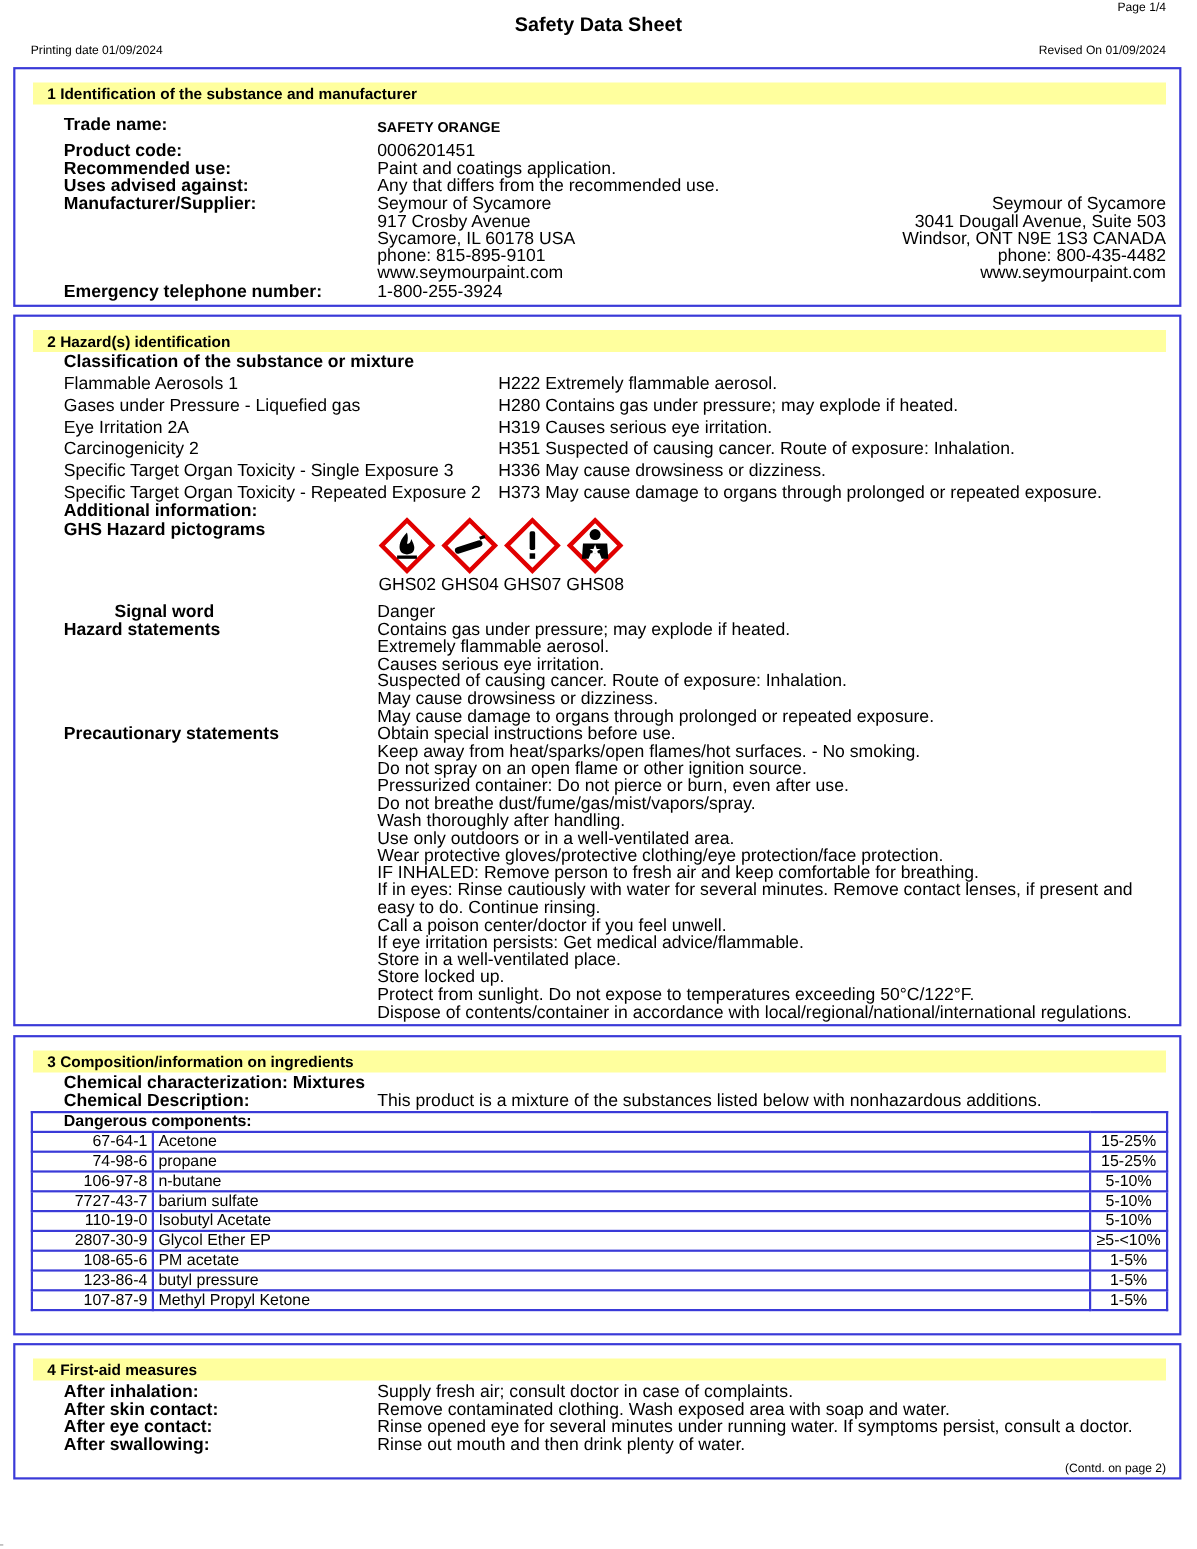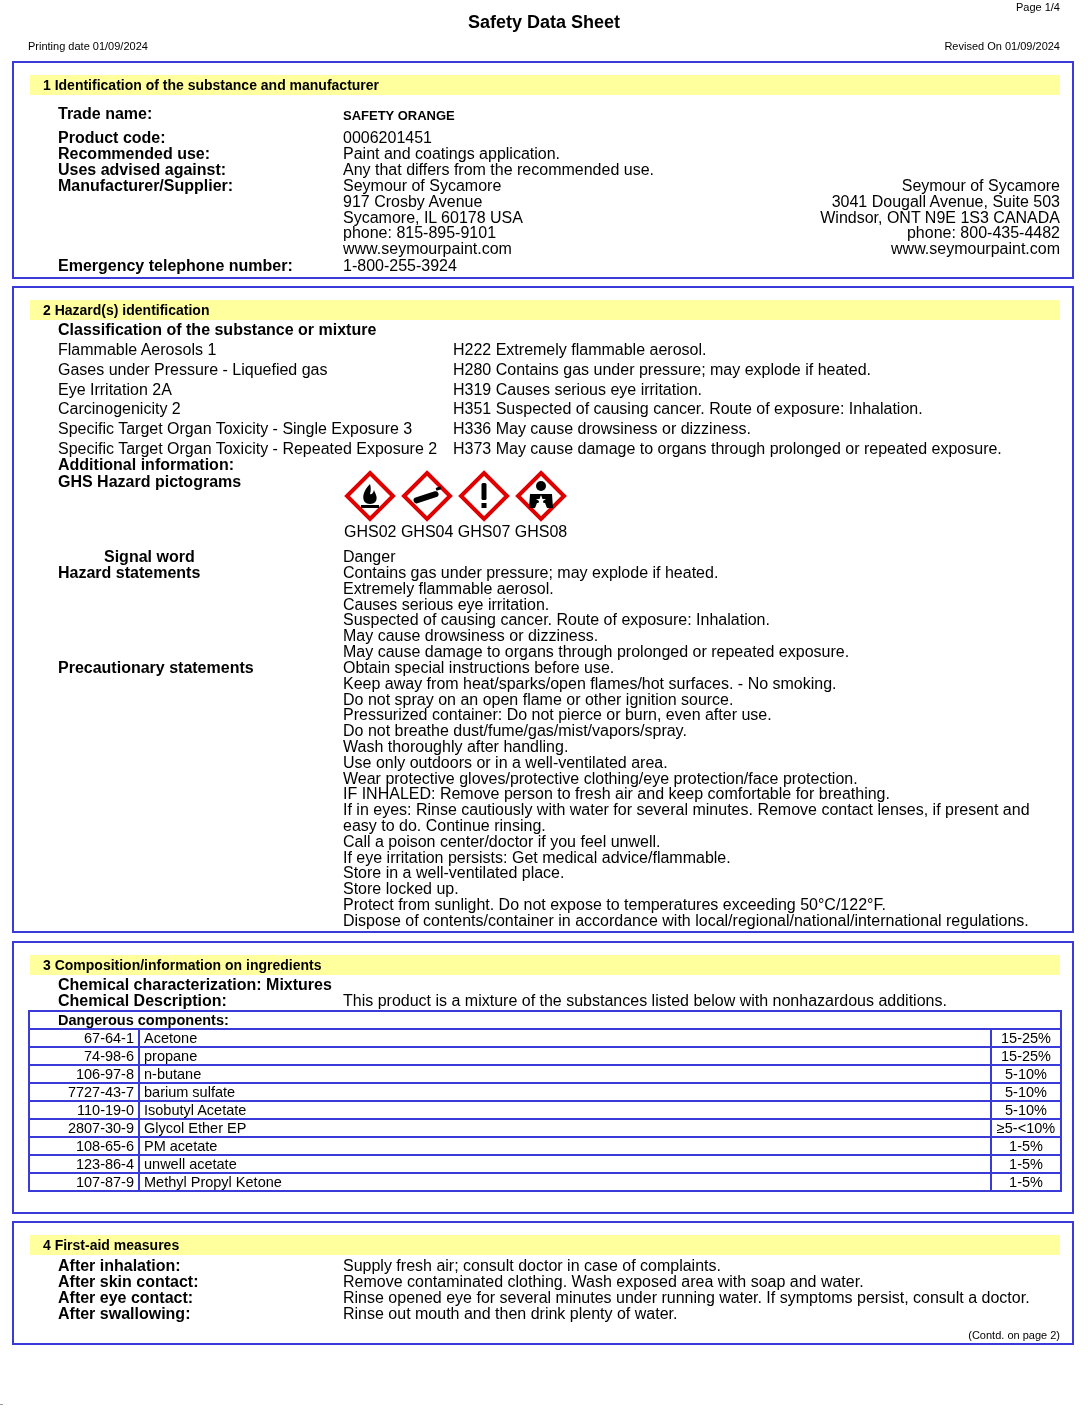--- a/index.html
+++ b/index.html
@@ -218,21 +218,21 @@
       <td>Glycol Ether EP</td>
       <td class="pct">≥5-&lt;10%</td>
     </tr>
     <tr>
       <td class="cas">108-65-6</td>
       <td>PM acetate</td>
       <td class="pct">1-5%</td>
     </tr>
     <tr>
       <td class="cas">123-86-4</td>
-      <td>unwell acetate</td>
+      <td>butyl pressure</td>
       <td class="pct">1-5%</td>
     </tr>
     <tr>
       <td class="cas">107-87-9</td>
       <td>Methyl Propyl Ketone</td>
       <td class="pct">1-5%</td>
     </tr>
   </tbody>
     </table>
 </div>

